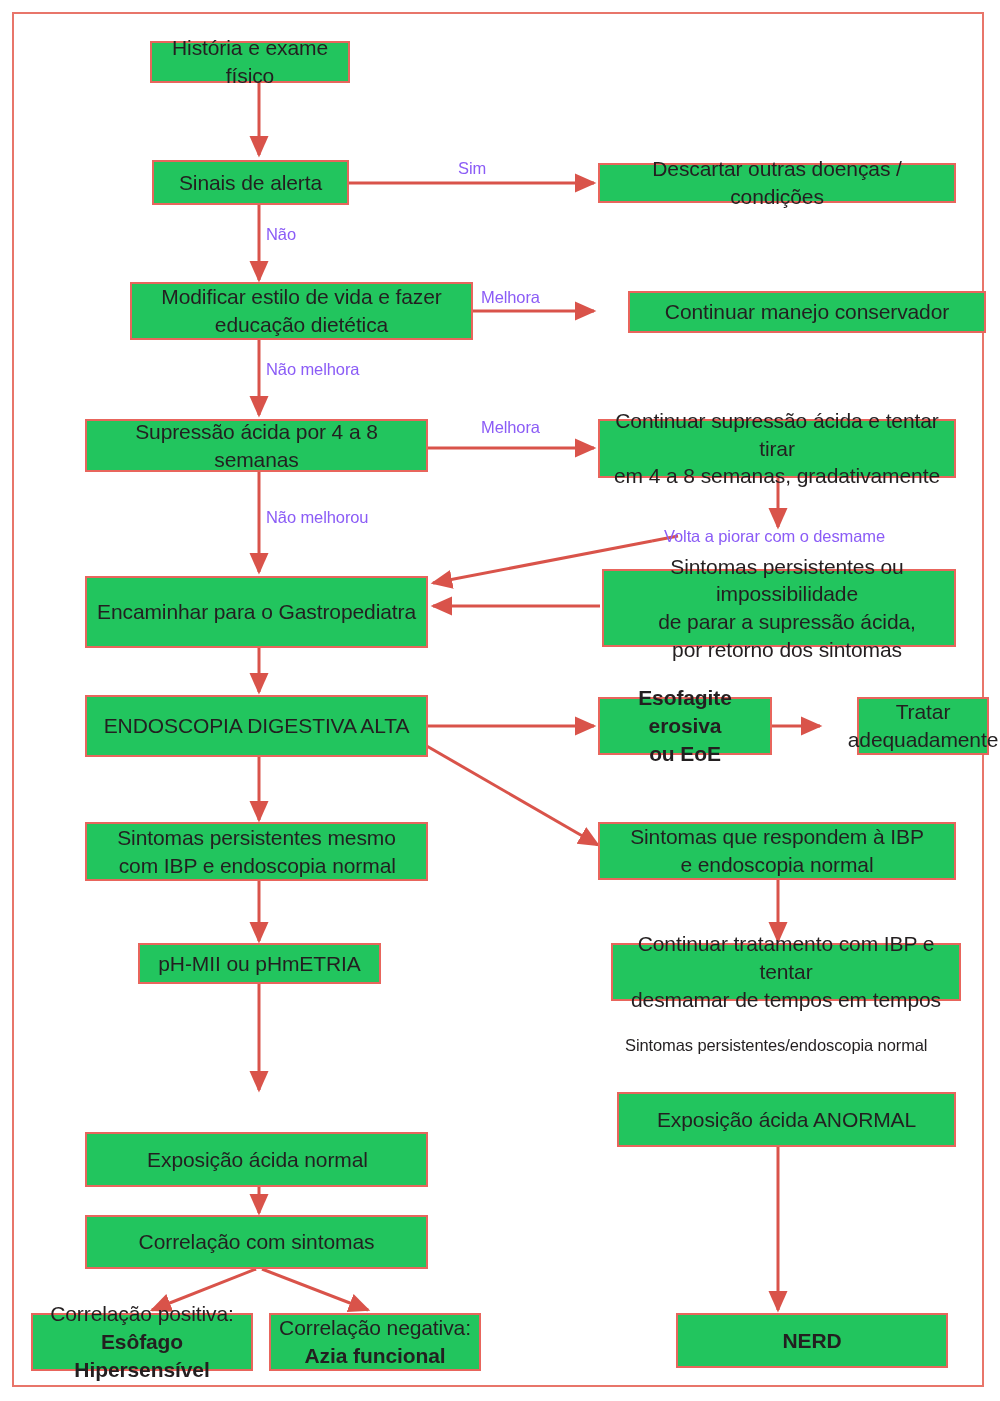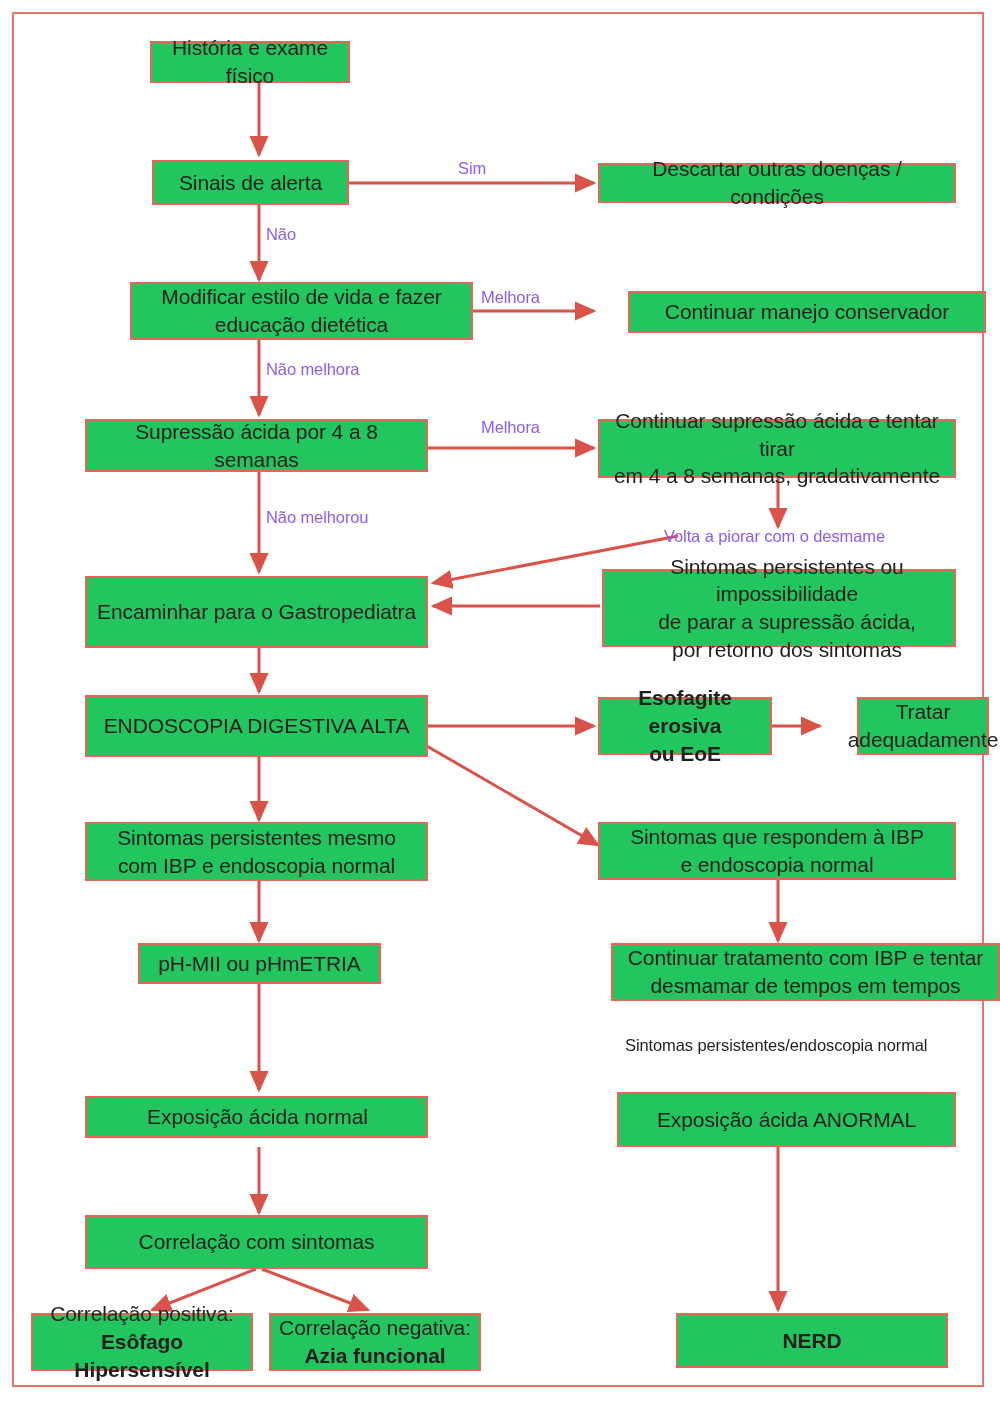--- a/index.html
+++ b/index.html
@@ -178,40 +178,40 @@
   <div class="node bold" style="left:598px; top:697px; width:174px; height:58px; white-space:pre-line;">
     <span>Esofagite erosiva
 ou EoE</span>
   </div>
 
   <div class="node" style="left:824px; top:697px; width:132px; height:58px; white-space:pre-line;margin-left:33px;">
     <span>Tratar
 adequadamente</span>
   </div>
 
-  <div class="node" style="left:85px; top:822px; width:343px; height:59px; white-space:pre-line;">
+  <div class="node" style="left:85px; top:822px; width:343px; height:59px; white-space:pre-line;text-align:right;">
     <span>Sintomas persistentes mesmo
 com IBP e endoscopia normal</span>
   </div>
 
   <div class="node" style="left:598px; top:822px; width:358px; height:58px; white-space:pre-line;">
     <span>Sintomas que respondem à IBP
 e endoscopia normal</span>
   </div>
 
   <div class="node" style="left:138px; top:943px; width:243px; height:41px;">
     <span>pH-MII ou pHmETRIA</span>
   </div>
 
-  <div class="node" style="left:611px; top:943px; width:389px; height:58px; white-space:pre-line;">
+  <div class="node" style="left:611px; top:943px; width:350px; height:58px; white-space:pre-line;">
     <span>Continuar tratamento com IBP e tentar
 desmamar de tempos em tempos</span>
   </div>
 
-  <div class="node" style="left:85px; top:1096px; width:343px; height:42px;padding-left:8px;">
+  <div class="node" style="left:85px; top:1132px; width:343px; height:55px;padding-left:8px;">
     <span>Exposição ácida normal</span>
   </div>
 
   <div class="node" style="left:617px; top:1092px; width:339px; height:55px;">
     <span>Exposição ácida ANORMAL</span>
   </div>
 
   <div class="node" style="left:85px; top:1215px; width:343px; height:54px;">
     <span>Correlação com sintomas</span>
   </div>

